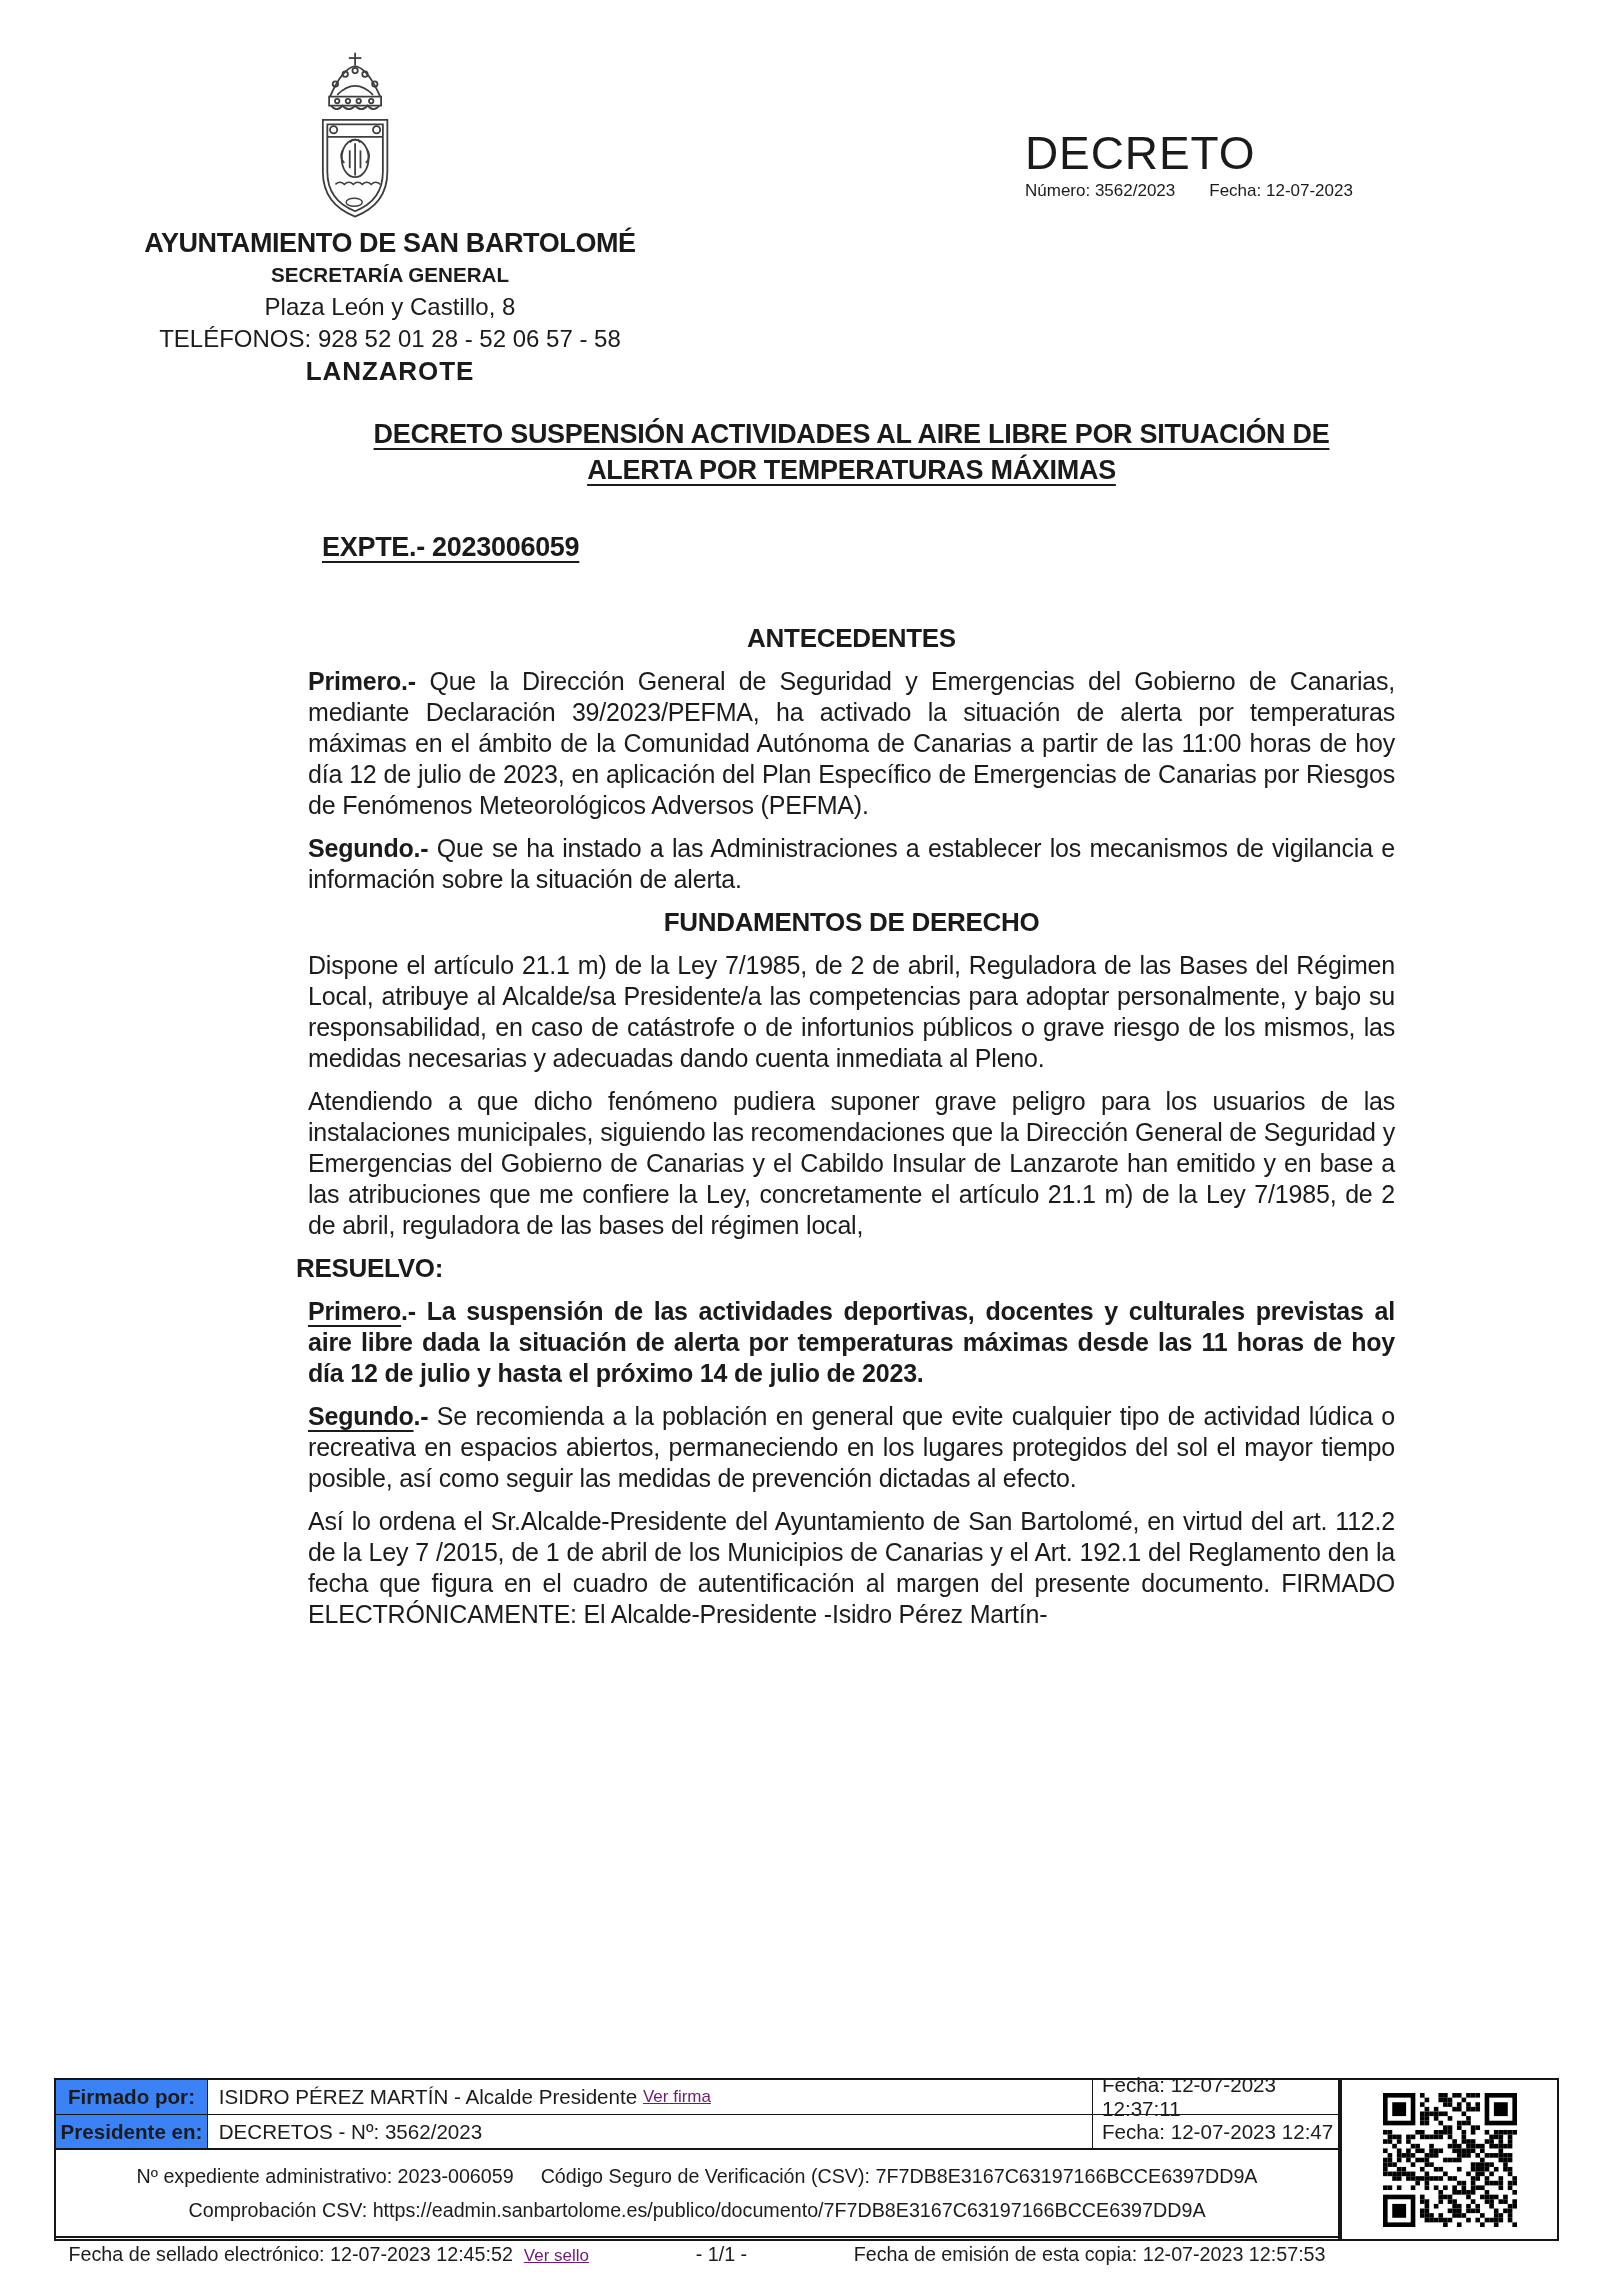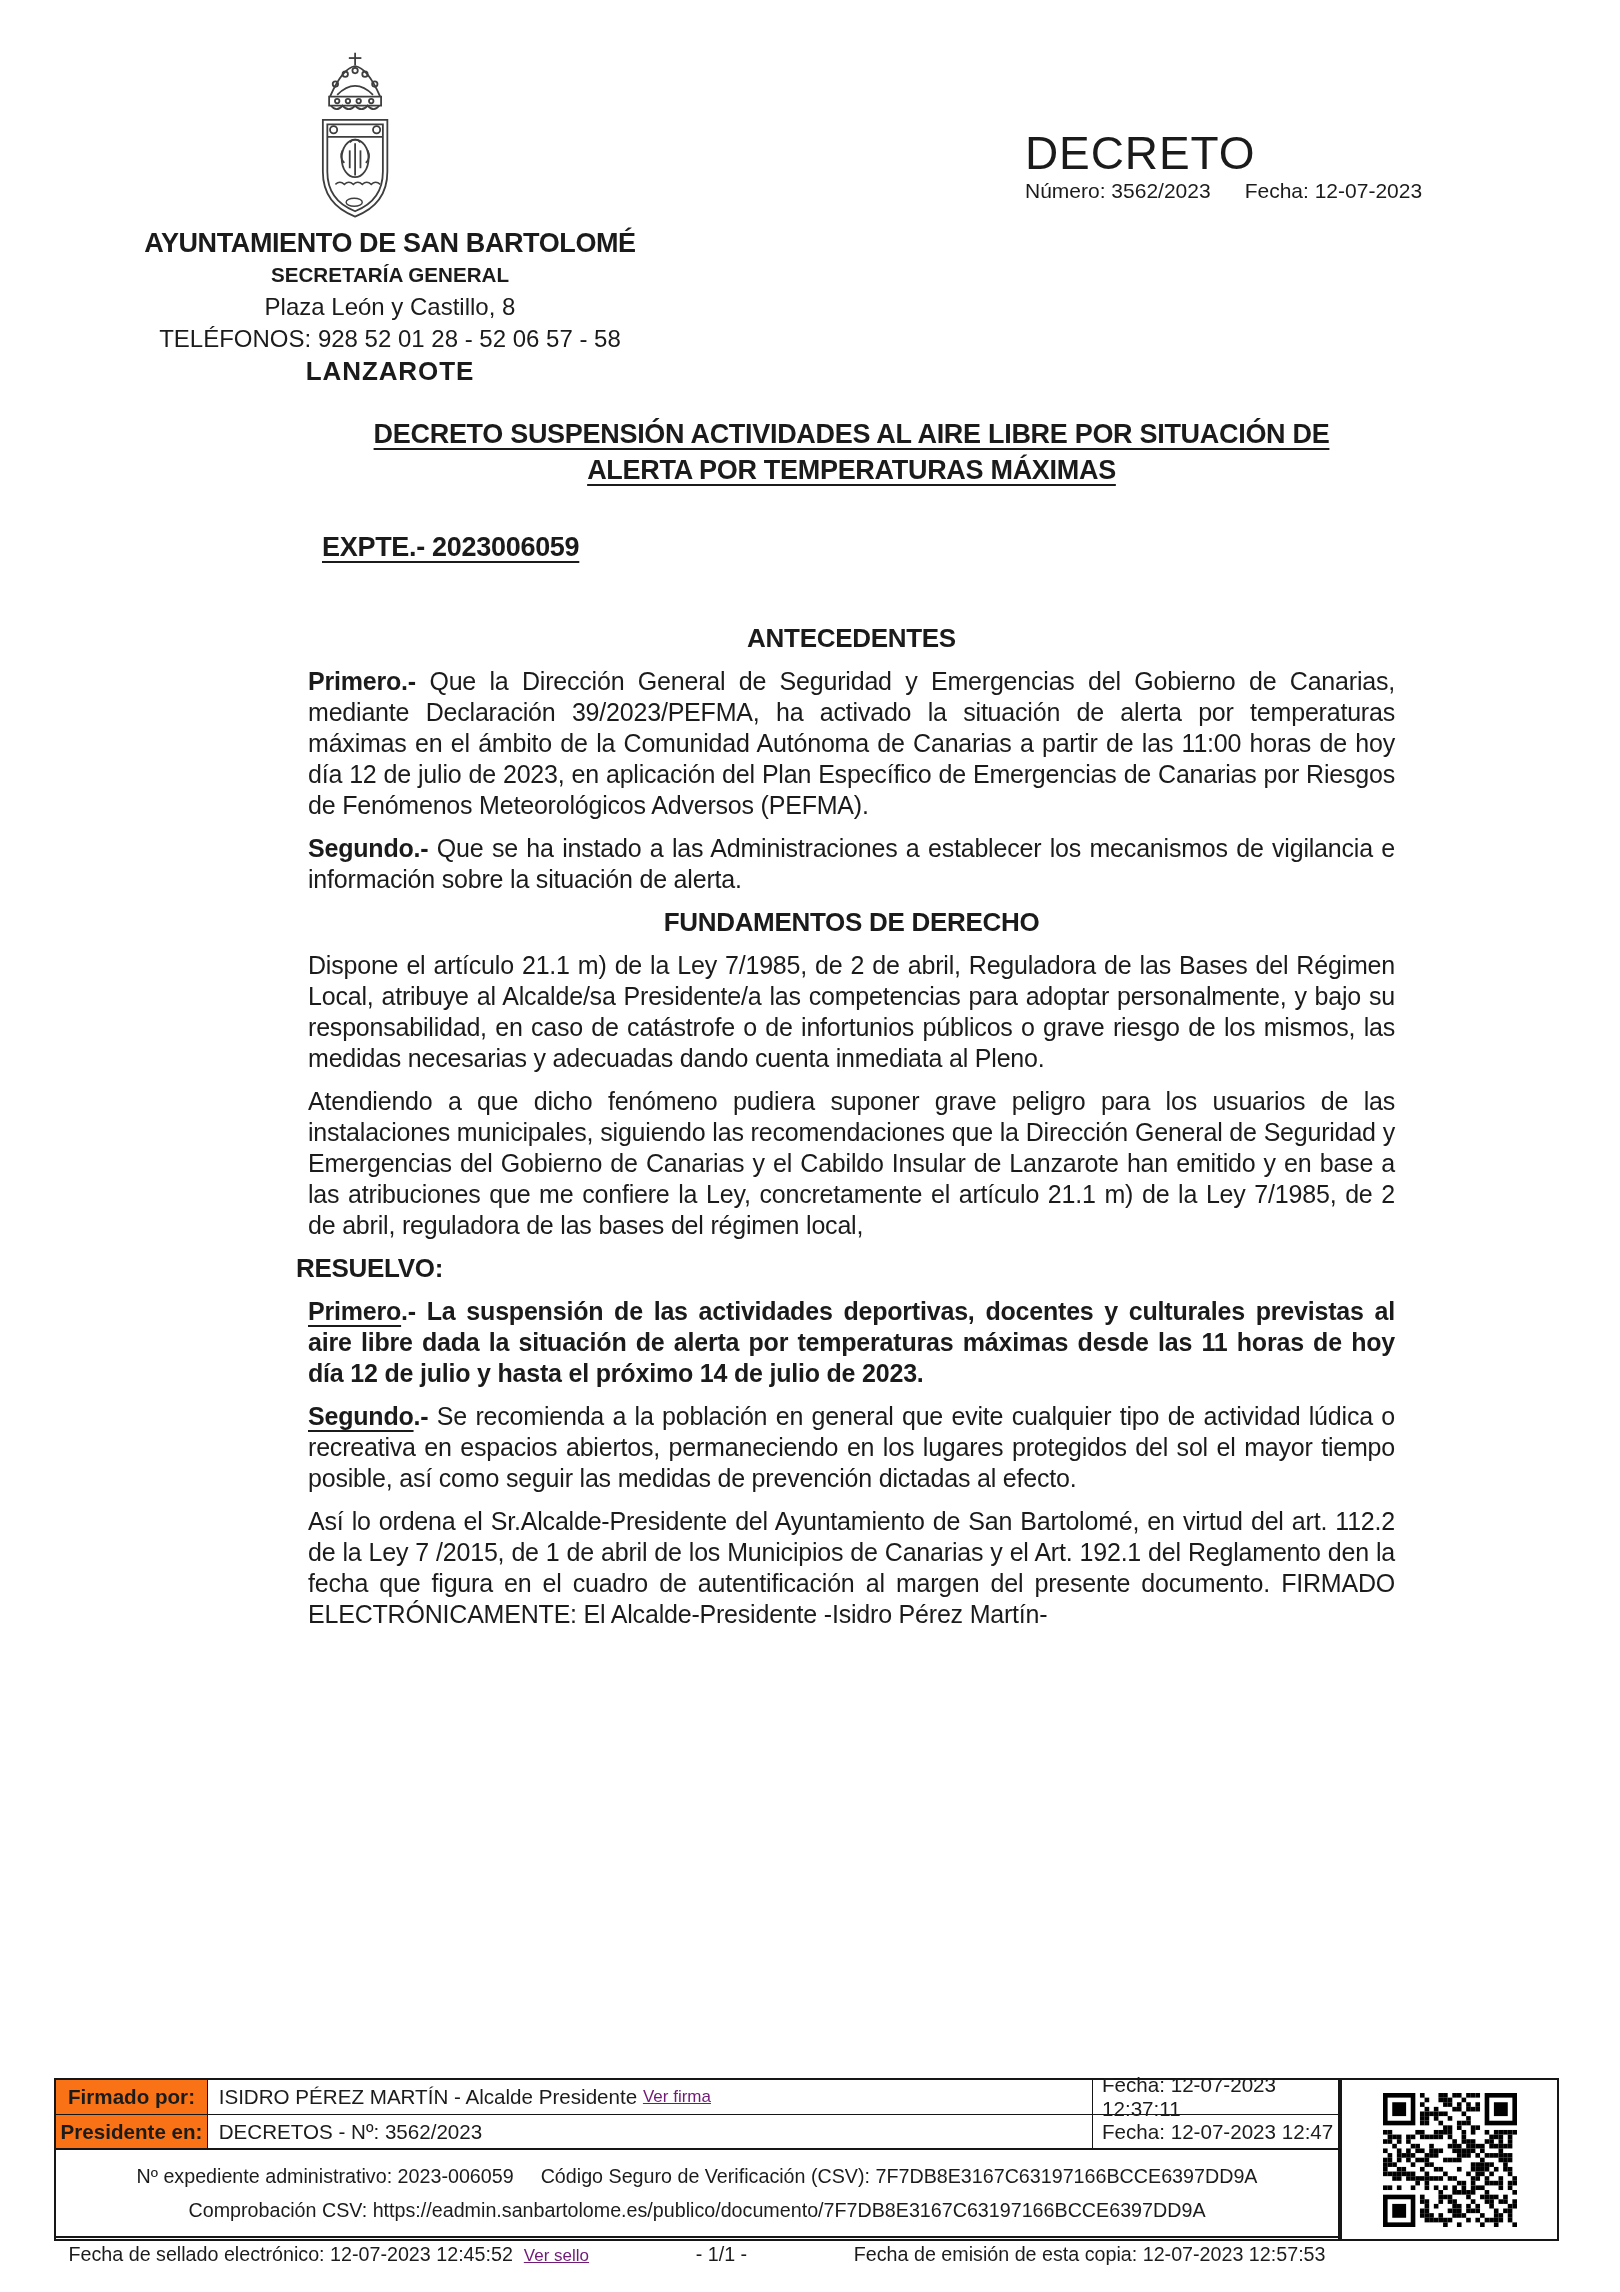--- a/index.html
+++ b/index.html
@@ -10,21 +10,21 @@
   
   .emblem{position:absolute;left:303px;top:50px;width:106px;height:172px;}
   .org-block{position:absolute;left:99px;top:227px;width:582px;text-align:center;line-height:32px;}
   .org-name{font-size:27px;font-weight:bold;letter-spacing:-0.4px;}
   .org-dept{font-size:20.6px;font-weight:bold;}
   .org-addr,.org-phones,.org-fax{font-size:24px;}
   .org-island{font-size:26px;font-weight:bold;letter-spacing:0.9px;}
 
   .decreto-block{position:absolute;left:1025px;top:131px;}
   .decreto-title{font-size:46px;line-height:45px;letter-spacing:0.9px;}
-  .decreto-meta{font-size:21px;line-height:29px;}
+  .decreto-meta{font-size:17px;line-height:29px;}
   .decreto-meta .gap{display:inline-block;width:34px;}
 
   
   .doc-title{position:absolute;left:296px;top:416px;width:1111px;text-align:center;
              font-size:27px;font-weight:bold;line-height:36px;letter-spacing:-0.3px;}
   .u{text-decoration:underline;text-decoration-thickness:1.8px;text-underline-offset:4.5px;}
   .expte{position:absolute;left:297px;top:532px;font-size:27px;font-weight:bold;letter-spacing:-0.3px;margin-left:25px;}
 
   
   .content{position:absolute;left:296px;top:623px;width:1111px;
@@ -41,21 +41,21 @@
   .h-resuelvo{margin-top:29px;}
   .p-res1{margin-top:32px;font-weight:bold;}
   .p-res2{margin-top:27px;}
   .p-closing{margin-top:23px;}
 
   
   .footer-table{position:absolute;left:54px;top:2078px;width:1286px;height:163px;
                 border:2.7px solid #161616;font-size:20.6px;background:#fff;}
   .ft-row{display:flex;height:34px;align-items:stretch;}
   .ft-row + .ft-row{border-top:1.8px solid #161616;}
-  .ft-label{width:152px;background:#f97316;font-weight:bold;display:flex;align-items:center;
+  .ft-label{width:152px;background:#3b82f6;font-weight:bold;display:flex;align-items:center;
             justify-content:center;border-right:1.8px solid #161616;}
   .ft-value{flex:1;display:flex;align-items:center;padding-left:10.7px;}
   .ft-fecha{width:246px;border-left:1.8px solid #161616;display:flex;align-items:center;padding-left:9px;}
   .ft-csv{border-top:2.7px solid #161616;height:88px;display:flex;flex-direction:column;
           justify-content:center;align-items:center;gap:11px;font-size:19.7px;}
   .ft-csv .line1 .sp{display:inline-block;width:27px;}
   .ft-bottom{border-top:2.7px solid #161616;height:35px;display:flex;align-items:center;
              justify-content:space-between;padding:0 12.5px;font-size:19.7px;}
   a.doclink{color:#701a75;font-size:17px;text-decoration:underline;cursor:pointer;}
   .qr-box{position:absolute;left:1340px;top:2078px;width:219px;height:163px;

